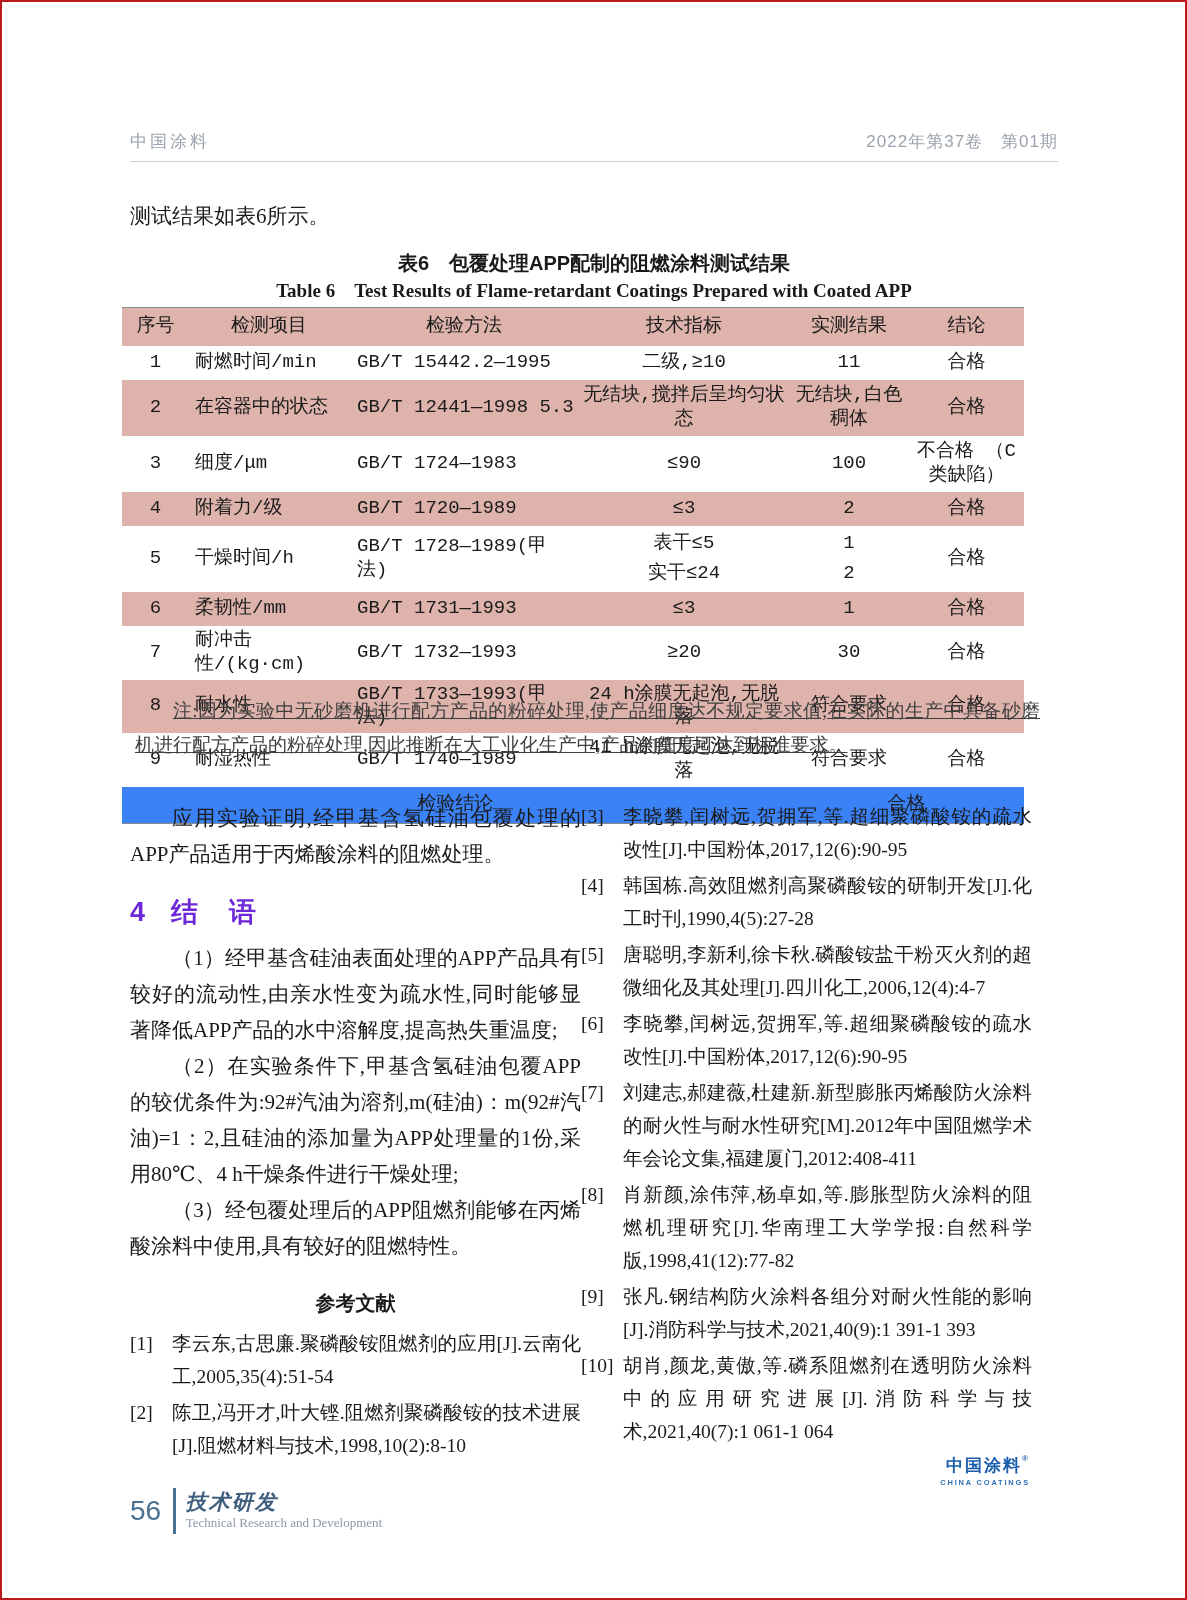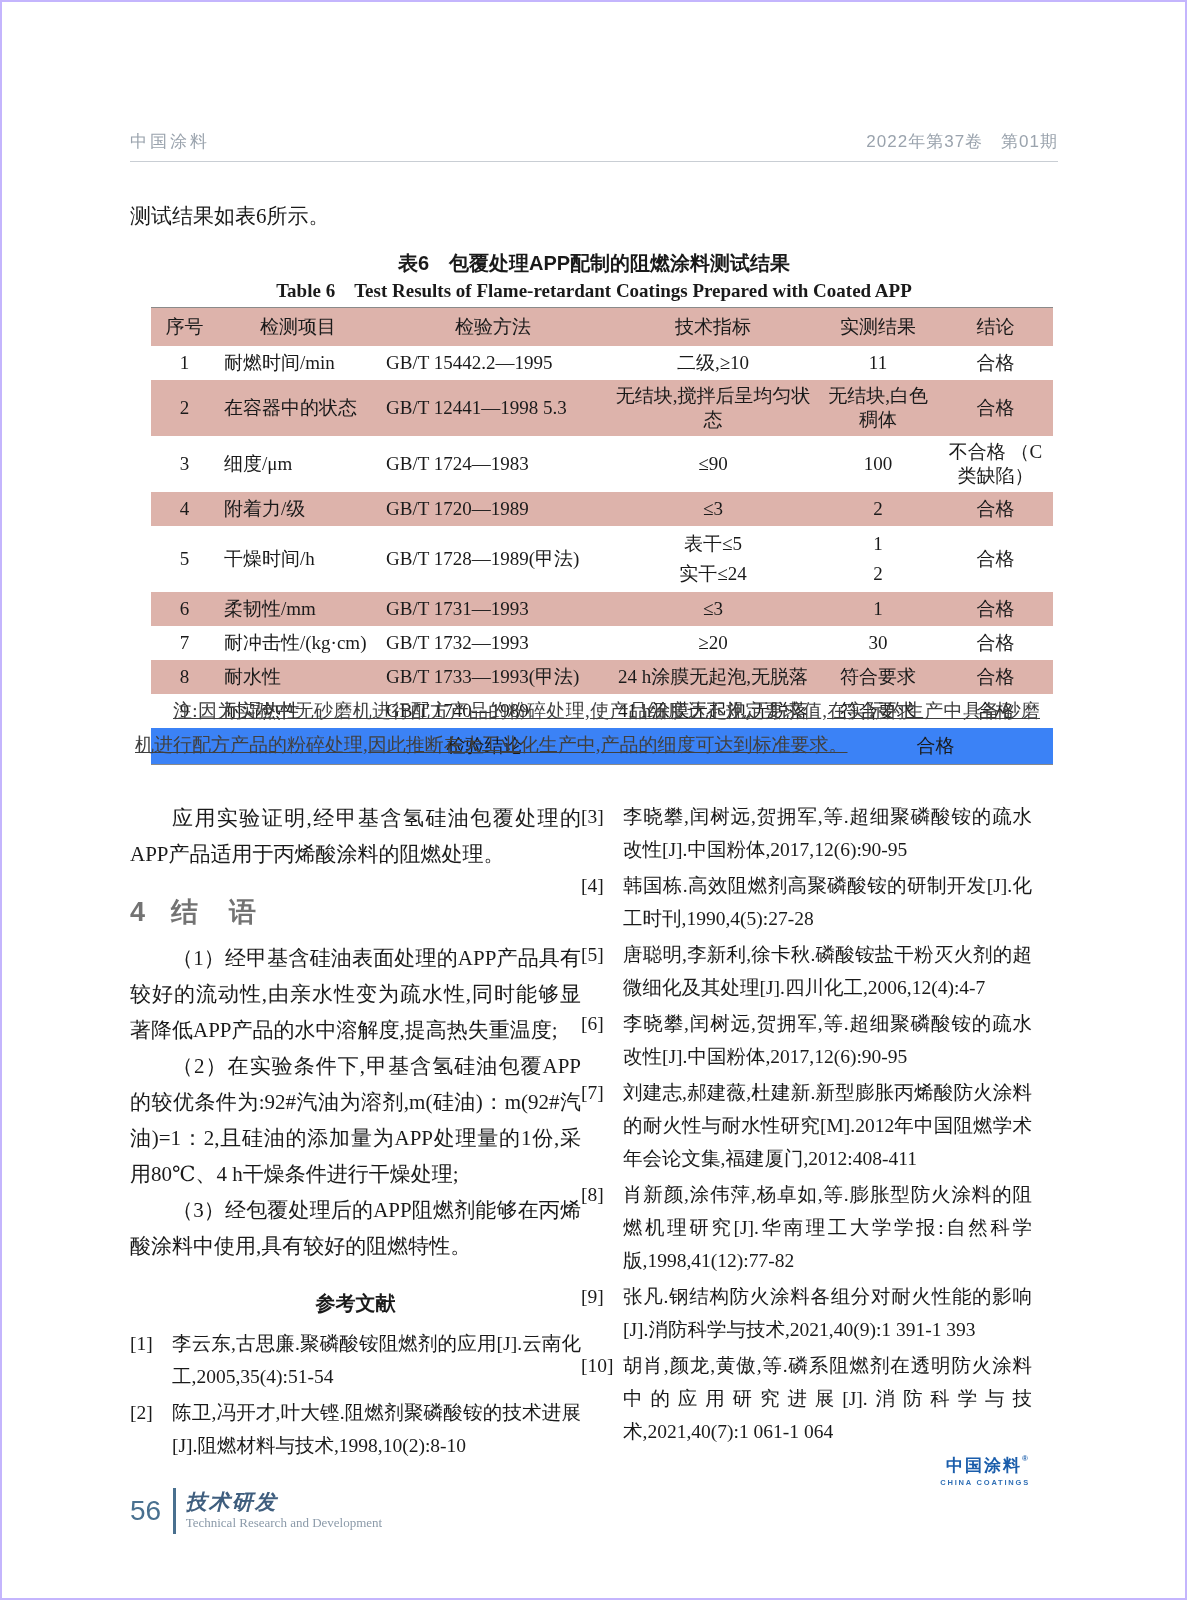--- a/index.html
+++ b/index.html
@@ -2,21 +2,21 @@
 <html><head>
 <meta charset="utf-8">
 <style>
   html,body{margin:0;padding:0;background:#ffffff;}
   .page{
     position:relative;
     width:1187px;height:1600px;
     margin:0 auto;
     background:#ffffff;
     box-sizing:border-box;
-    border:2px solid #c4b5fd;
+    border:2px solid #b91c1c;
     font-family:"Liberation Serif","DejaVu Serif",serif;
     color:#1a1a1a;
     overflow:hidden;
   }
   
   .pg-header{
     position:absolute;top:84px;left:128px;right:127px;
     display:flex;justify-content:space-between;align-items:flex-end;
     padding-bottom:8px;
     border-bottom:1.5px solid #c9ced4;
@@ -34,21 +34,21 @@
   .tbl-title-cn{
     position:absolute;top:248px;left:128px;right:127px;
     text-align:center;font-weight:bold;font-size:20px;
     font-family:"Liberation Sans","DejaVu Sans",sans-serif;
   }
   .tbl-title-en{
     position:absolute;top:276px;left:128px;right:127px;
     text-align:center;font-weight:bold;font-size:19px;
   }
   
-  .tbl-wrap{position:absolute;top:305px;left:149px;width:902px;}
+  .tbl-wrap{position:absolute;top:305px;left:120px;width:902px;font-family:Liberation Mono, monospace;}
   table.results{
     width:902px;border-collapse:collapse;table-layout:fixed;
     font-size:19px;line-height:1.25;
     border-top:1.5px solid #8a8a8a;
     border-bottom:1.5px solid #8a8a8a;
   }
   table.results td{
     padding:3px 4px;text-align:center;vertical-align:middle;
     overflow:hidden;
   }
@@ -66,21 +66,21 @@
     position:absolute;top:692px;left:133px;width:905px;
     color:#404040;font-size:19px;line-height:34px;
     text-indent:2em;text-align:justify;text-decoration:underline;
   }
   
   .cols{position:absolute;top:798px;left:128px;right:127px;display:flex;}
   .col{width:451px;}
   .col p{margin:0;font-size:21px;line-height:36px;text-align:justify;text-indent:2em;}
   .section-head{
     margin:22px 0 10px 0;
-    color:#737373;font-weight:bold;font-size:27px;
+    color:#6d28d9;font-weight:bold;font-size:27px;
     font-family:"Liberation Sans","DejaVu Sans",sans-serif;
     letter-spacing:2px;
   }
   .section-head .num{margin-right:26px;letter-spacing:0;}
   .refs-heading{
     margin-top:26px;text-align:center;font-weight:bold;font-size:20px;
     font-family:"Liberation Sans","DejaVu Sans",sans-serif;
   }
   .ref-list{margin-top:10px;}
   .ref{display:flex;font-size:19.5px;line-height:33px;margin-bottom:3px;}

